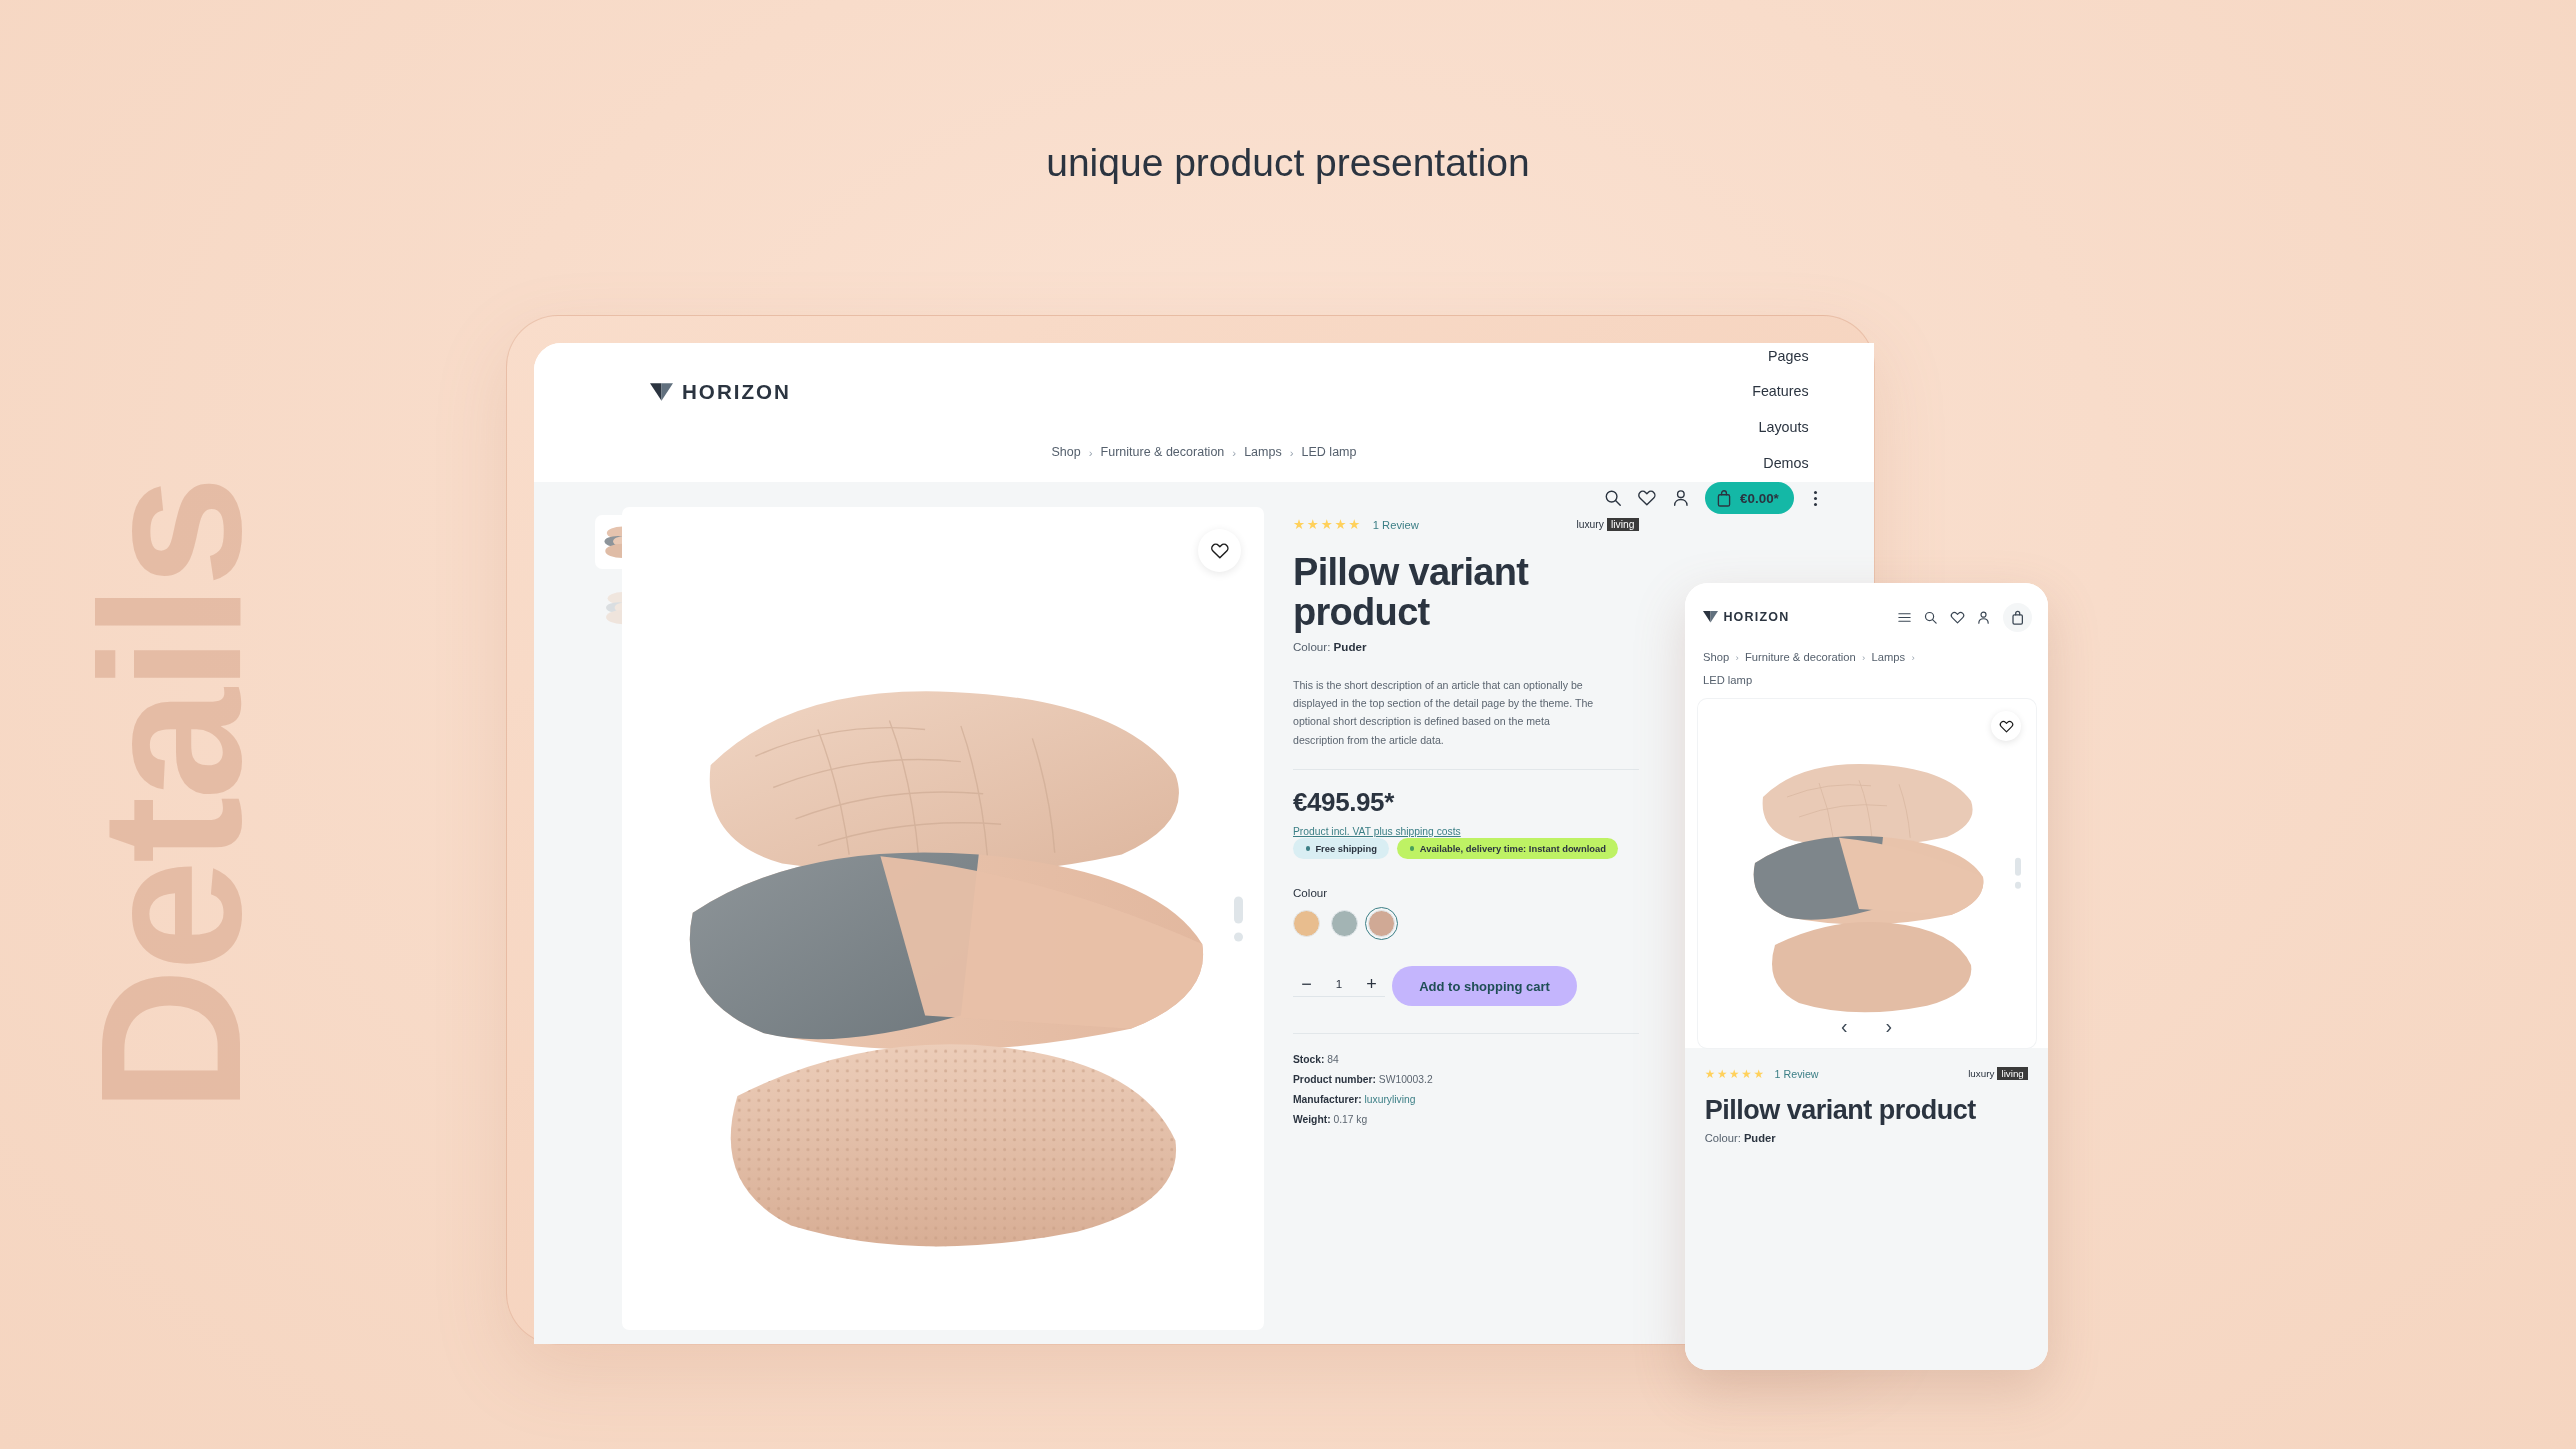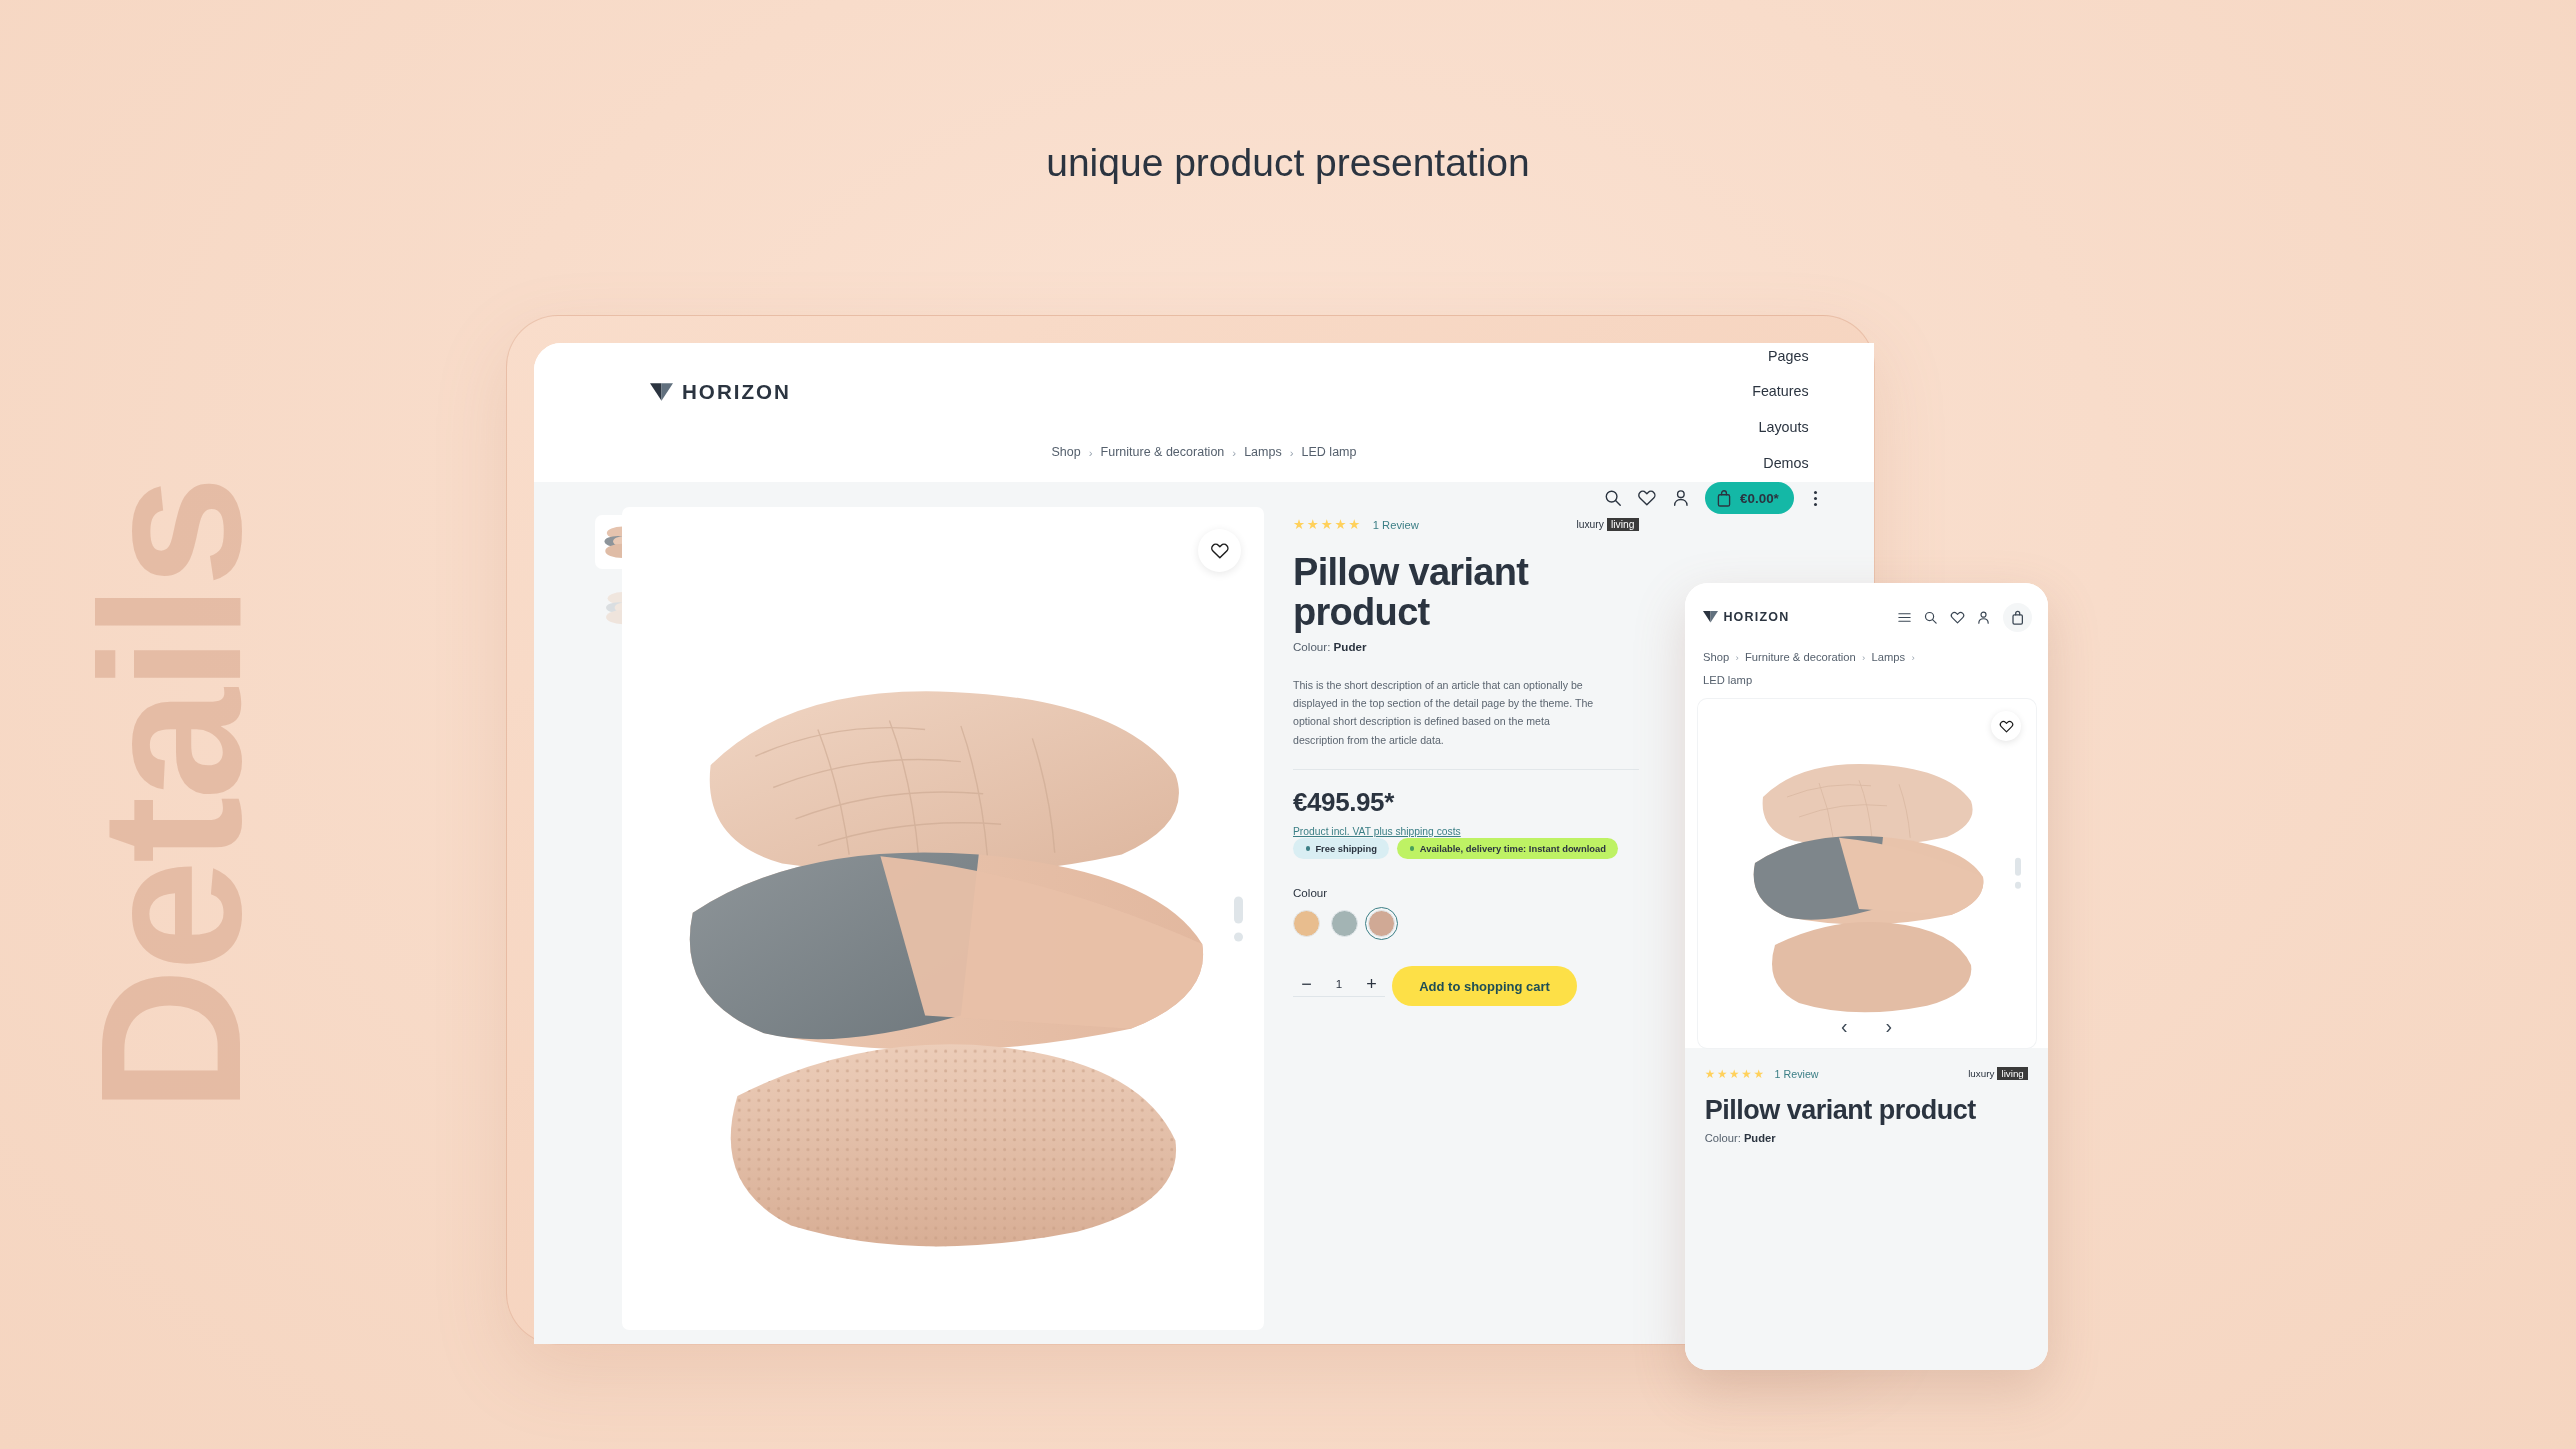--- a/index.html
+++ b/index.html
@@ -206,21 +206,21 @@
   .swatch.selected { outline: 1.3px solid #3c7f86; outline-offset: 2.7px; }
   .buy-row { display: flex; align-items: center; gap: 7.2px; margin-top: 29px; }
   .qty {
     display: flex; align-items: center;
     border-bottom: 0.9px solid #dfe5e9;
     padding-bottom: 3.6px;
   }
   .qty-btn { width: 27px; text-align: center; font-size: 18px; color: #2b3440; cursor: pointer; user-select: none; line-height: 1; }
   .qty-val { width: 38px; text-align: center; font-size: 11.6px; color: #2b3440; }
   .add-cart {
-    background: #fde047; color: #1f4e55;
+    background: #c4b5fd; color: #1f4e55;
     font-size: 13px; font-weight: 700;
     padding: 12.5px 27px; border-radius: 23px;
     white-space: nowrap; cursor: pointer; border: none;
     font-family: inherit;
   }
   .specs { margin-top: 27px; border-top: 0.9px solid #e2e7ea; padding-top: 19.7px; }
   .spec { font-size: 10.3px; color: #5b6570; margin-bottom: 9px; }
   .spec b { color: #2b3440; font-weight: 700; }
   .spec a { color: #3c7f86; text-decoration: none; cursor: pointer; }
 
@@ -481,20 +481,38 @@
 
         <div class="buy-row">
           <div class="qty">
             <span class="qty-btn">−</span>
             <span class="qty-val">1</span>
             <span class="qty-btn">+</span>
           </div>
           <button class="add-cart">Add to shopping cart</button>
         </div>
 
+        <div class="specs">
+          <div class="spec">
+            <b>Stock:</b>
+            <span>84</span>
+          </div>
+          <div class="spec">
+            <b>Product number:</b>
+            <span>SW10003.2</span>
+          </div>
+          <div class="spec">
+            <b>Manufacturer:</b>
+            <a>luxuryliving</a>
+          </div>
+          <div class="spec">
+            <b>Weight:</b>
+            <span>0.17 kg</span>
+          </div>
+        </div>
       </div>
     </div>
   </div>
 </div>
 
 <div class="mobile">
 
   <div class="m-header">
     <div class="m-logo">
       <svg style="width:15px;height:11.6px" viewBox="0 0 26 20">

